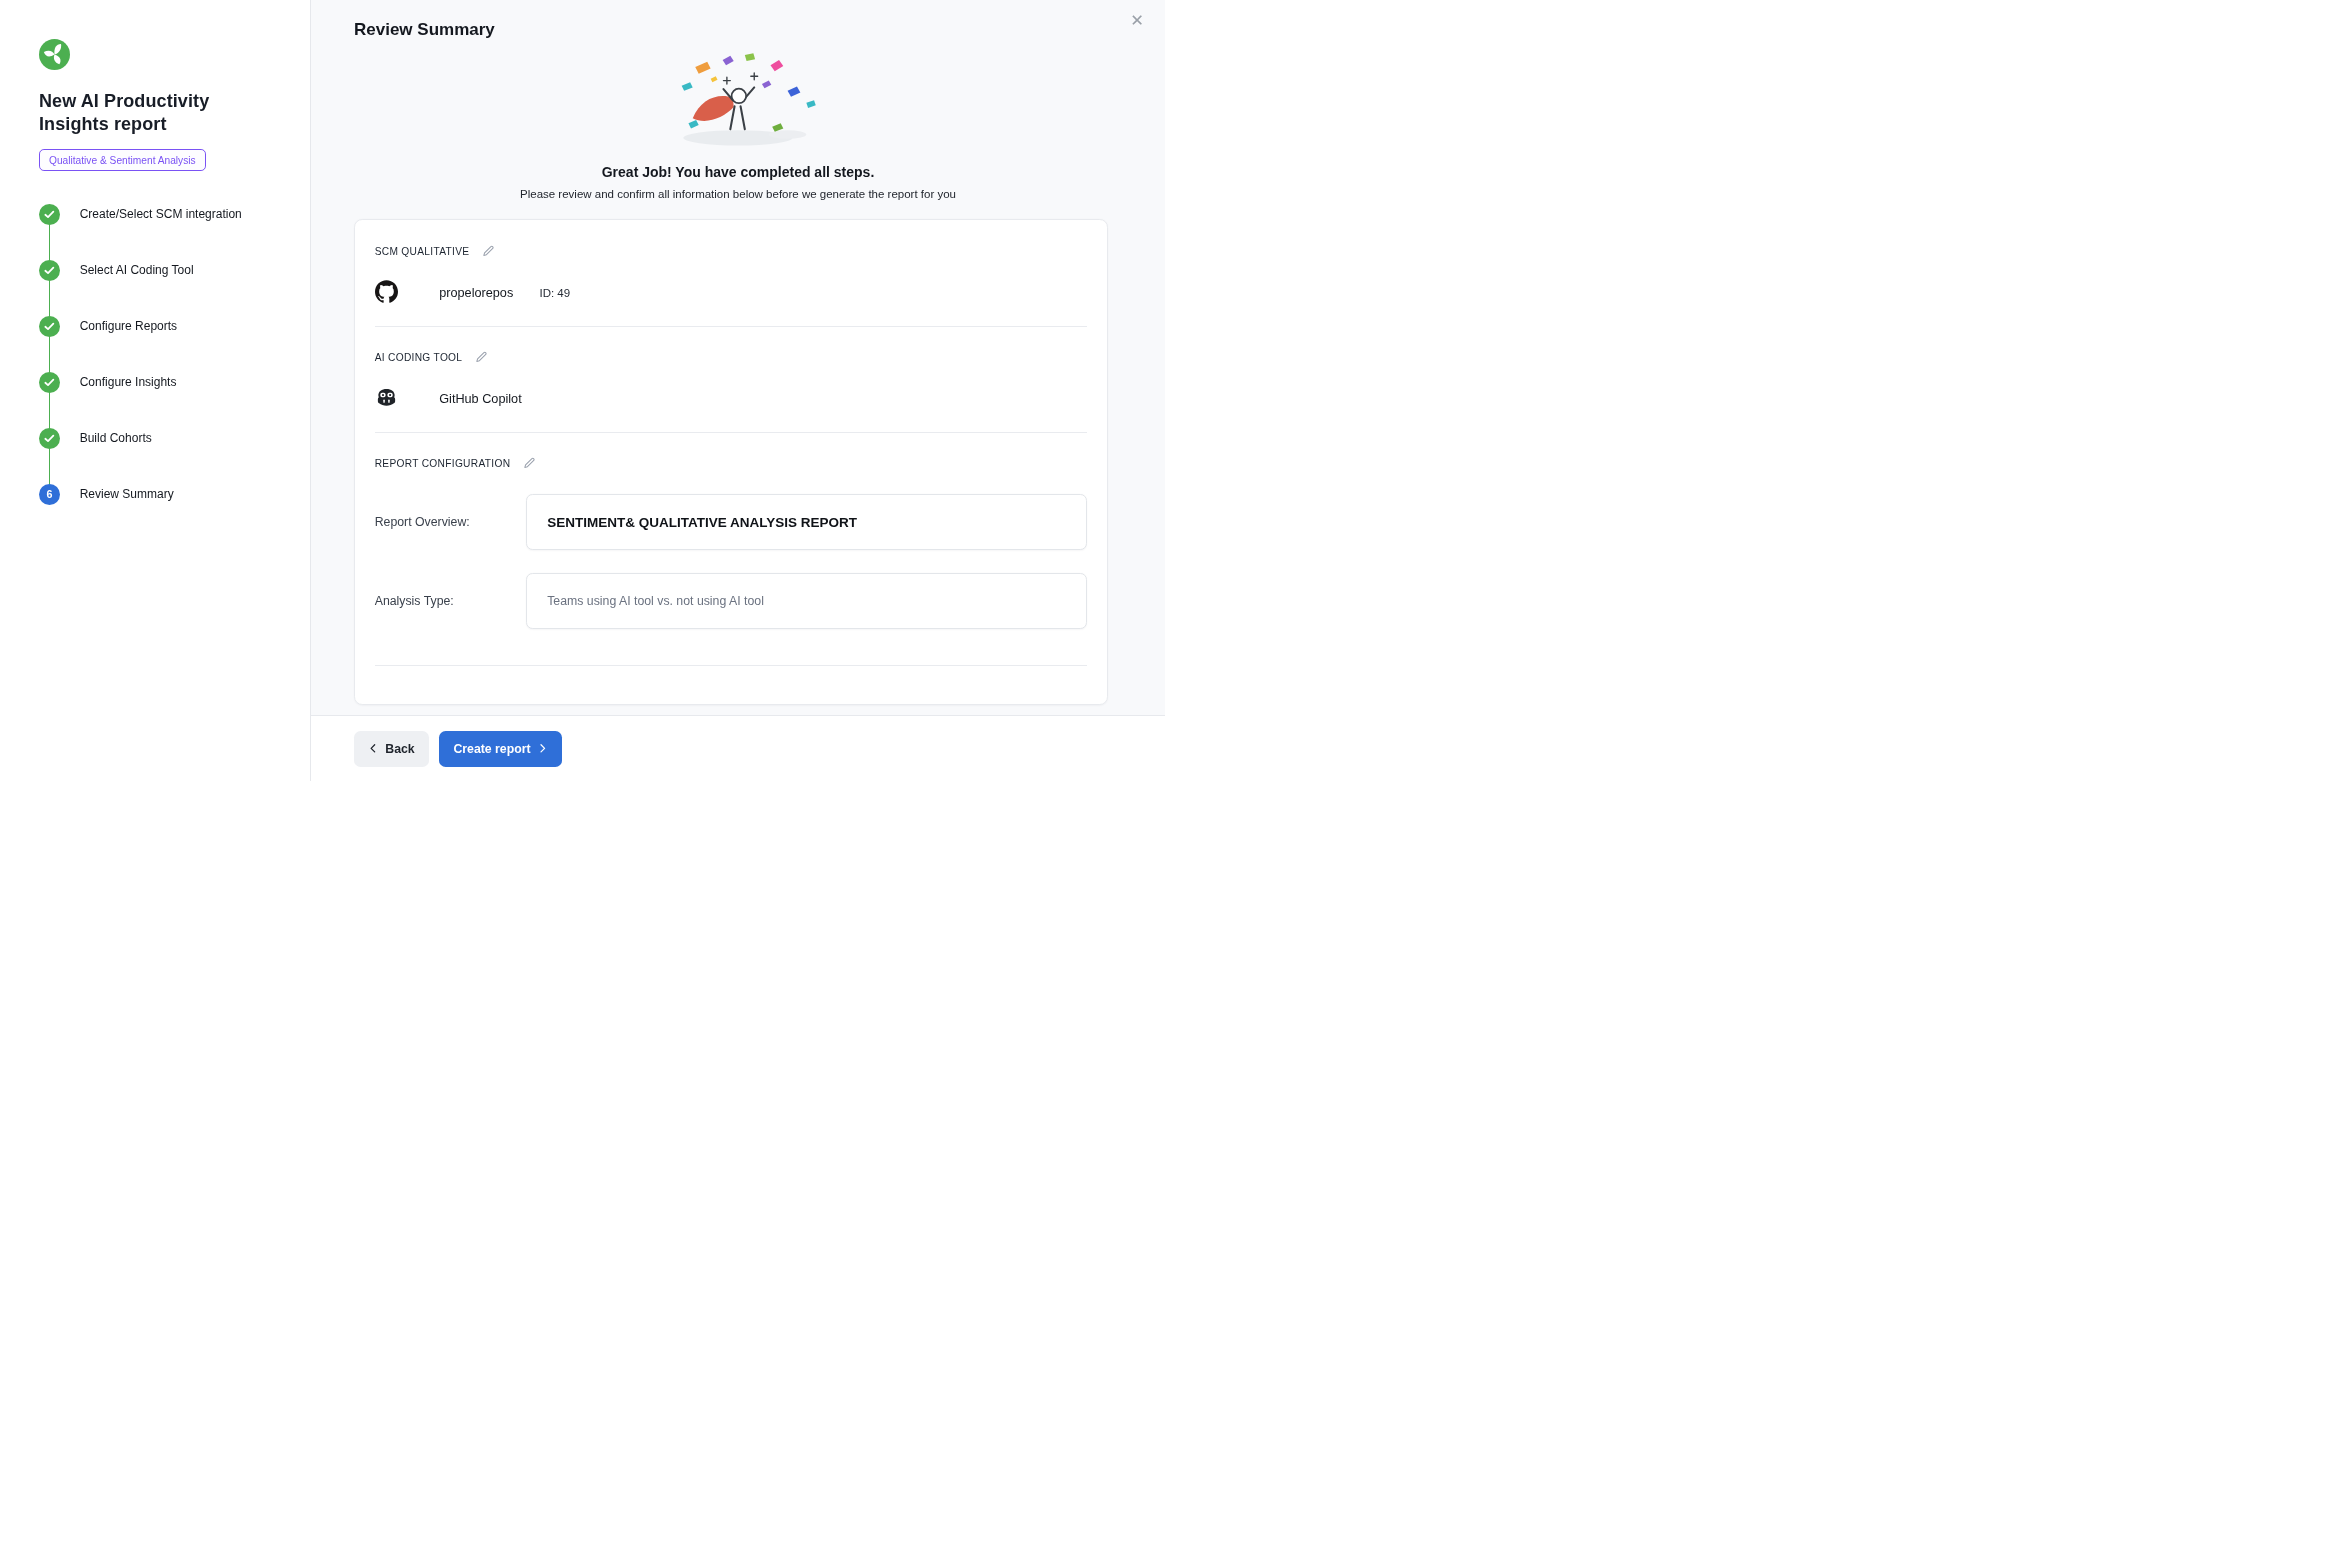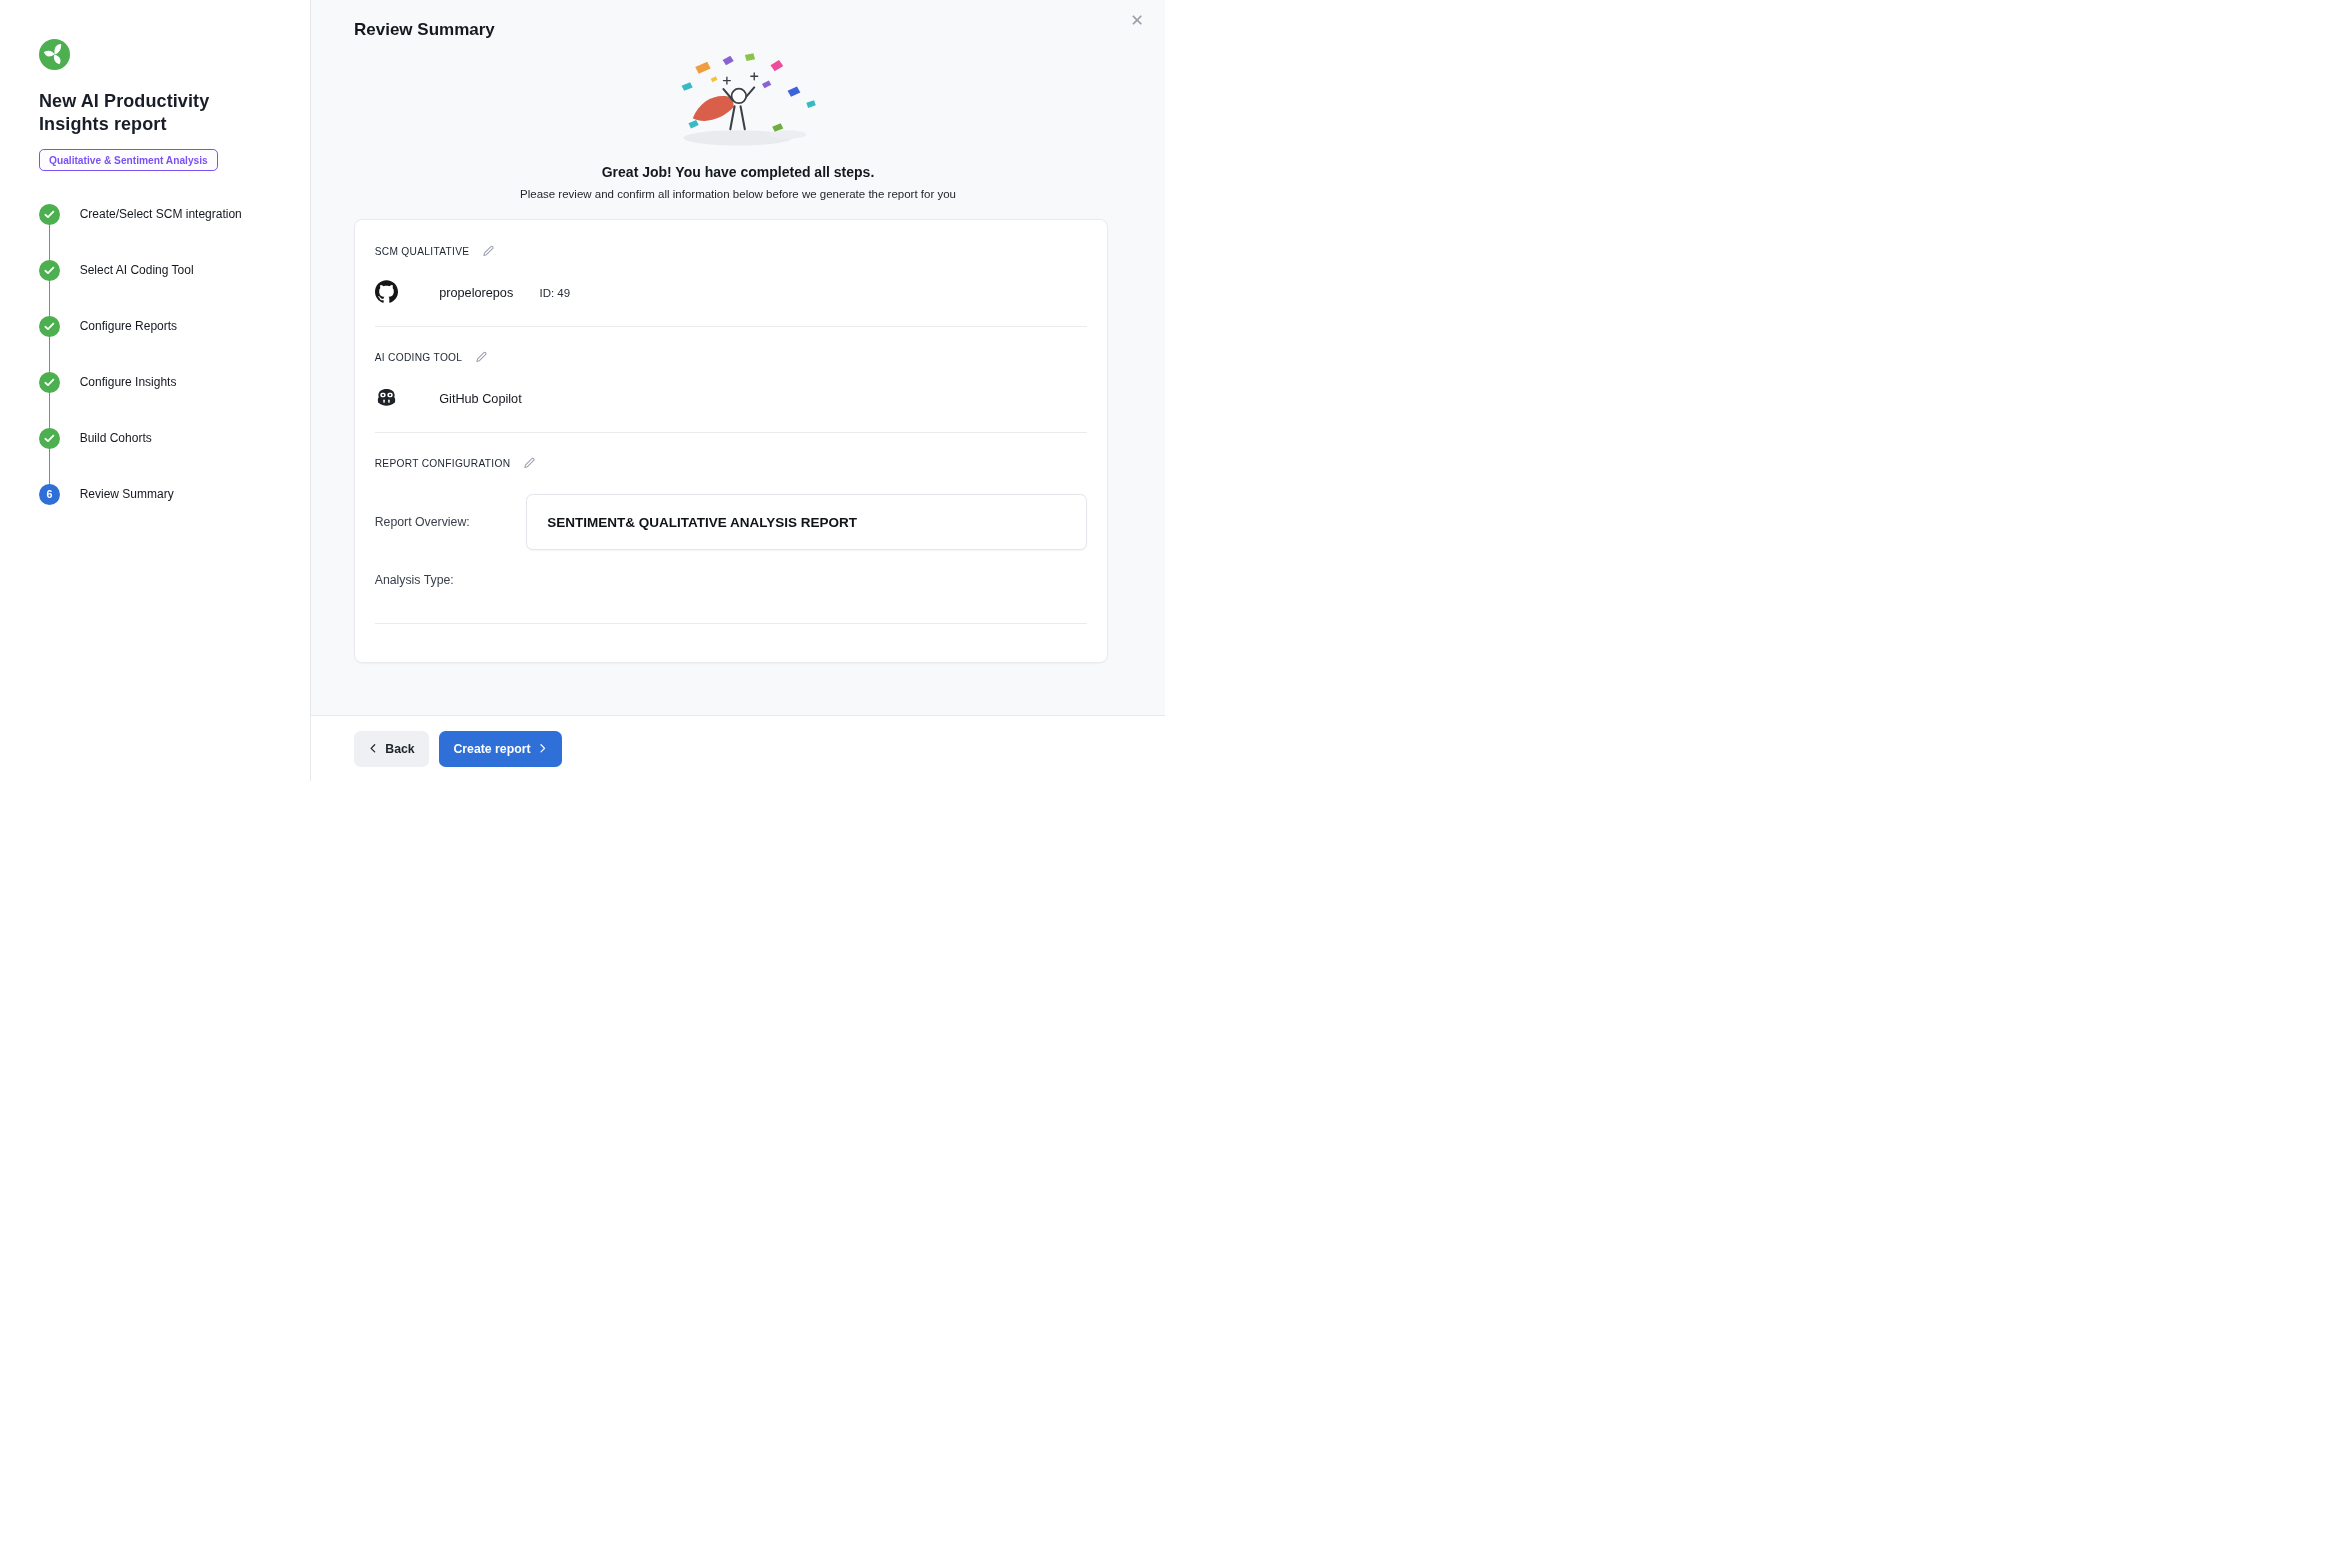--- a/index.html
+++ b/index.html
@@ -32,21 +32,20 @@
   }
   .badge {
     display:inline-block;
     margin-top:12.3px;
     padding:4.1px 9px;
     border:0.8px solid var(--badge_purple);
     color:var(--badge_purple);
     border-radius:4.9px;
     font-size:10.2px;
     background:#fdfdff;
-    font-weight:bold;
   }
   .stepper {
     margin-top:33px;
     position:relative;
     list-style:none;
   }
   .stepper .connector {
     position:absolute;
     left:9.8px; top:10.7px;
     width:1.6px; height:283px;
@@ -314,20 +313,21 @@
         </button>
       </div>
 
       <div class="config-row">
         <span class="config-label">Report Overview:</span>
         <div class="config-value strong">SENTIMENT&amp; QUALITATIVE ANALYSIS REPORT</div>
       </div>
 
       <div class="config-row">
         <span class="config-label">Analysis Type:</span>
+        <div class="config-value muted">Teams using AI tool vs. not using AI tool</div>
       </div>
 
       <hr class="divider" style="margin-top:36px;">
     </section>
   </div>
 
   <div class="footer">
     <button class="btn btn-back">
       <span style="display:flex;">
         <svg width="10.7" height="10.7" viewBox="0 0 24 24">

